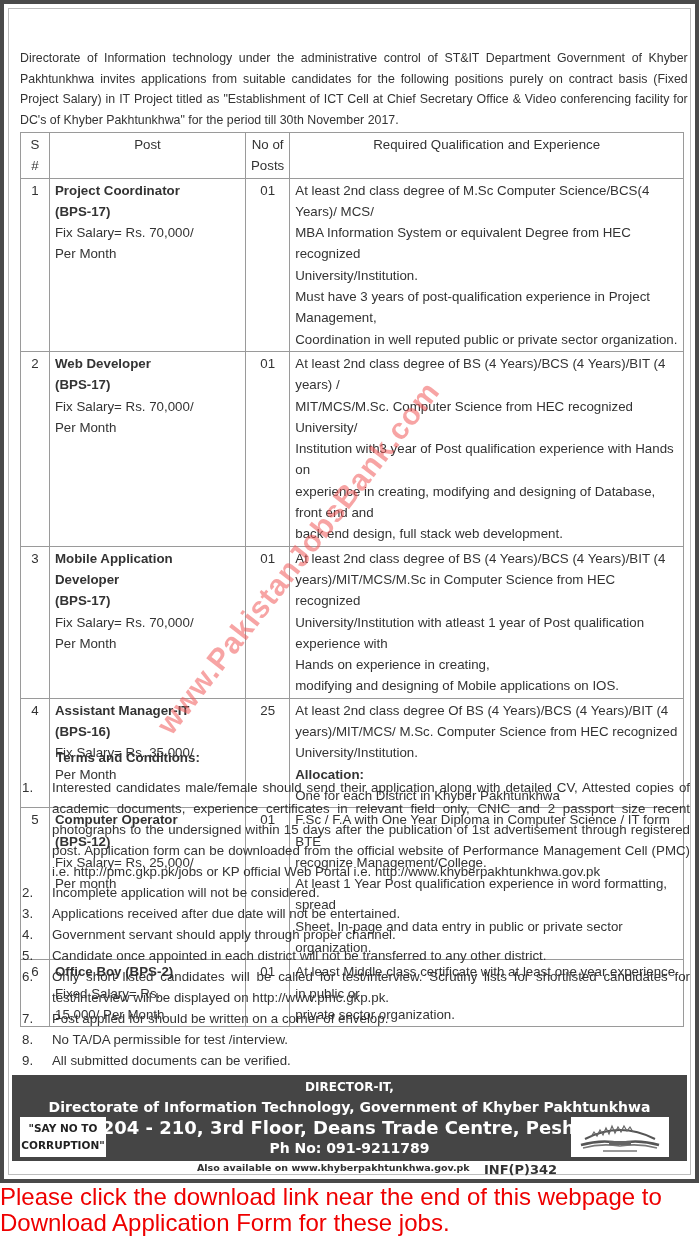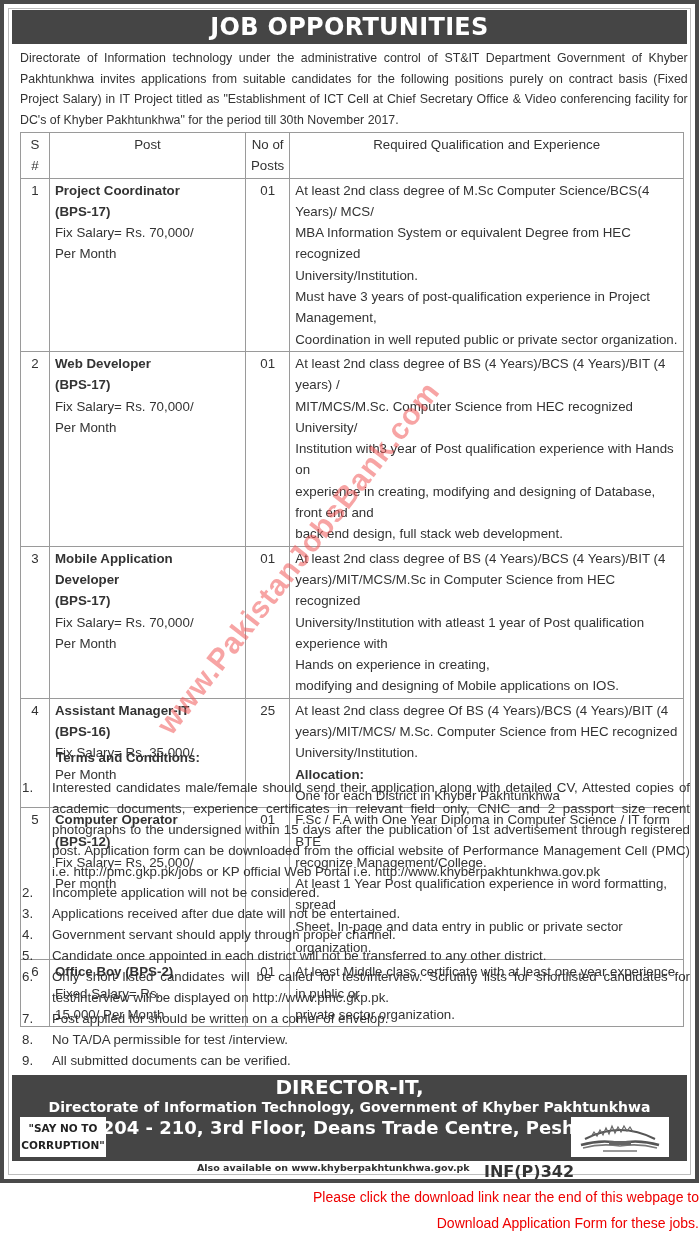--- a/index.html
+++ b/index.html
@@ -17,39 +17,38 @@
   .post-title { font-weight:bold; display:block; }
   .post-sal { display:block; }
   .req-line { display:block; }
   .bold { font-weight:bold; }
   .terms { position:absolute; left:16px; top:744px; width:670px; font-family:"Liberation Sans", sans-serif; font-size:13.3px; color:#333; }
   .terms-title { font-weight:bold; line-height:20px; margin-bottom:9px;padding-left:36px; }
   .term { display:flex; line-height:21px; }
   .term-num { width:30px; flex:none; padding-left:2px; }
   .term-text { flex:1; text-align:justify; }
   .footer-bar { position:absolute; left:8px; top:1071px; width:675px; height:86px; background:#454545; color:#fff; font-family:"DejaVu Sans", sans-serif; font-weight:bold; text-align:center; }
-  .fb-l1 { position:absolute; left:0; right:0; top:2px; font-size:20px; line-height:20px; }
+  .fb-l1 { position:absolute; left:0; right:0; top:2px; font-size:12px; line-height:20px; }
   .fb-l2 { position:absolute; left:0; right:0; top:22px; font-size:14px; line-height:20px; }
   .fb-l3 { position:absolute; left:0; right:0; top:43px; font-size:18px; line-height:20px; }
   .fb-l4 { position:absolute; left:0; right:0; top:63px; font-size:14px; line-height:20px; }
   .corruption { position:absolute; left:16px; top:1113px; width:86px; height:40px; background:#fff; color:#222; font-family:"DejaVu Sans", sans-serif; font-weight:bold; font-size:10.5px; line-height:17px; text-align:center; padding-top:3px; box-sizing:border-box; }
   .logo { position:absolute; left:567px; top:1113px; width:98px; height:40px; background:#fff; }
   .avail { position:absolute; left:0; top:1158px; width:699px; font-family:"DejaVu Sans", sans-serif; font-weight:bold; font-size:9.5px; color:#333; }
   .avail-web { position:absolute; left:193px; }
-  .avail-ref { position:absolute; left:480px; font-size:16px; }
-  .notice { position:absolute; left:0; top:1184px; width:699px; text-align:right; color:#ee0000; font-family:"Liberation Sans", sans-serif; font-size:14px; line-height:26px; }
+  .avail-ref { position:absolute; left:480px; font-size:13px; }
+  .notice { position:absolute; left:0; top:1184px; width:699px; text-align:left; color:#ee0000; font-family:"Liberation Sans", sans-serif; font-size:24px; line-height:26px; }
   .watermark { position:absolute; left:150px; top:720px; font-family:"Liberation Sans", sans-serif; font-weight:bold; font-size:30px; color:rgba(240,90,90,0.55); transform:rotate(-52deg); transform-origin:left top; white-space:nowrap; pointer-events:none; letter-spacing:1px; }
 </style>
 </head>
 <body>
 
 <div class="ad">
   <div class="ad-inner"></div>
 
-  <div class="hdr">JOB OPPORTUNITIES</div>
 
   <div class="intro">Directorate of Information technology under the administrative control of ST&amp;IT Department Government of Khyber Pakhtunkhwa invites applications from suitable candidates for the following positions purely on contract basis (Fixed Project Salary) in IT Project titled as "Establishment of ICT Cell at Chief Secretary Office &amp; Video conferencing facility for DC's of Khyber Pakhtunkhwa" for the period till 30th November 2017.</div>
 
   <table class="jobs">
     <thead>
       <tr>
         <th class="c-sn"><span>S</span><br><span>#</span></th>
         <th class="c-post">Post</th>
         <th class="c-no"><span>No of</span><br><span>Posts</span></th>
         <th>Required Qualification and Experience</th>
@@ -196,20 +195,21 @@
           <span class="term-num">9.</span>
           <span class="term-text">All submitted documents can be verified.</span>
         </div>
       </div>
   </div>
 
   <div class="footer-bar">
     <div class="fb-l1">DIRECTOR-IT,</div>
     <div class="fb-l2">Directorate of Information Technology, Government of Khyber Pakhtunkhwa</div>
     <div class="fb-l3">TF-204 - 210, 3rd Floor, Deans Trade Centre, Peshawar.</div>
+    <div class="fb-l4">Ph No: 091-9211789</div>
   </div>
 
   <div class="corruption">
     <span>"SAY NO TO</span><br>
     <span>CORRUPTION"</span>
   </div>
 
   <div class="logo">
     <svg width="98" height="40" viewBox="0 0 98 40">
       <path d="M14 22 Q49 4 84 22" stroke="#555" stroke-width="2" fill="none"></path>

